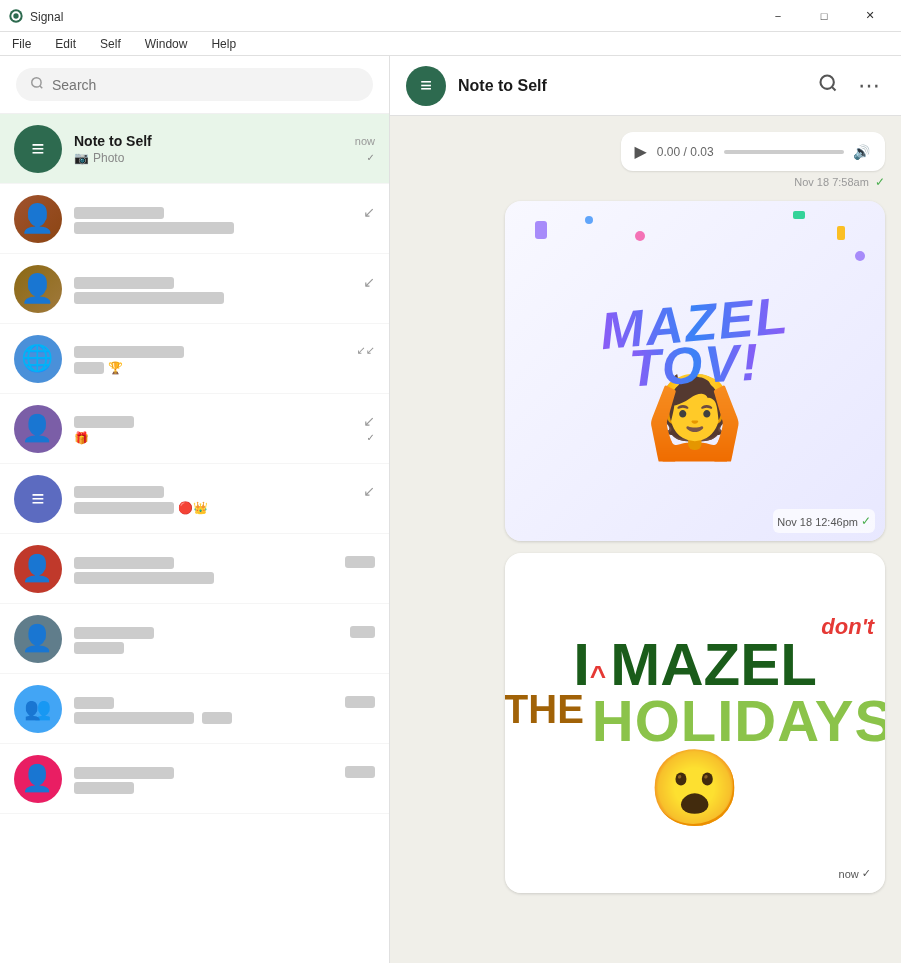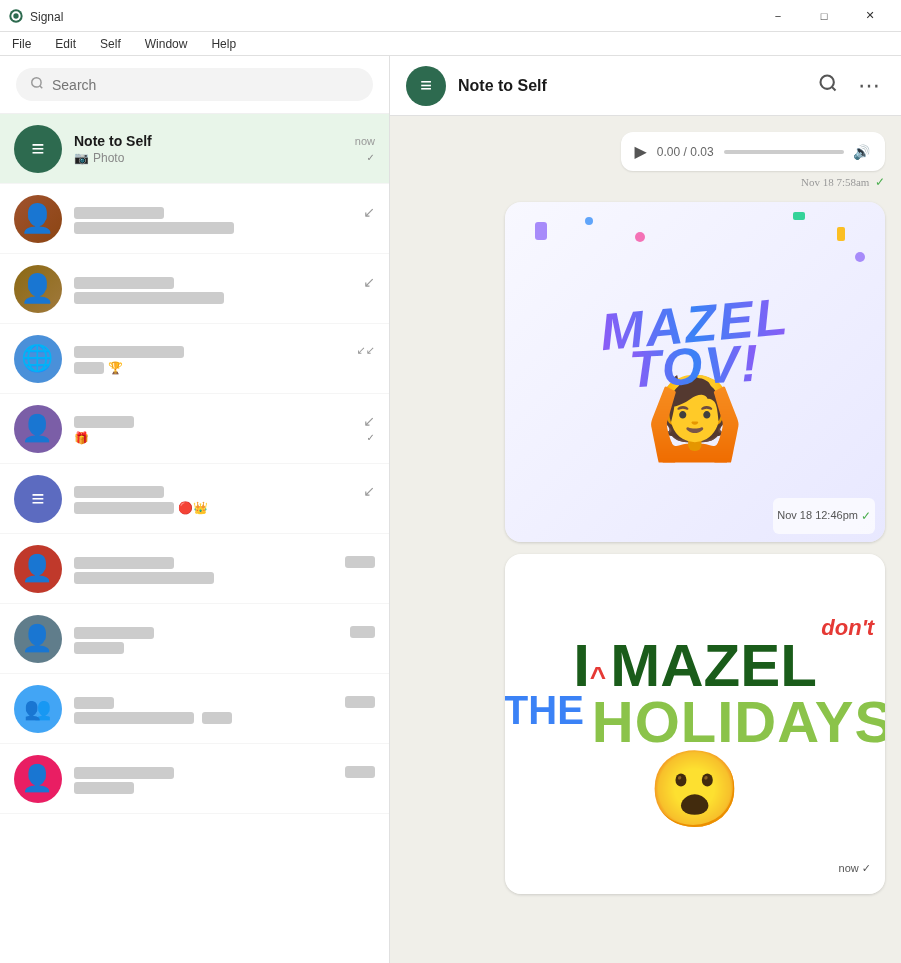--- a/index.html
+++ b/index.html
@@ -282,21 +282,20 @@
     }
     .audio-vol {
       font-size: 14px;
       color: #888;
     }
     .msg-meta {
       font-size: 11px;
       color: #999;
       text-align: right;
       margin-top: 4px;
-      font-family: Liberation Serif, serif;
     }
     .msg-wrapper {
       display: flex;
       flex-direction: column;
       align-items: flex-end;
     }
 
     
     .sticker-msg {
       align-self: flex-end;
@@ -331,24 +330,24 @@
       transform: rotate(-5deg);
       margin-bottom: -10px;
     }
     .sticker-time-overlay {
       position: absolute;
       bottom: 8px;
       right: 10px;
       font-size: 11px;
       color: #555;
       background: rgba(255,255,255,0.7);
-      padding: 11px 4px;
+      padding: 5px 4px;
       border-radius: 6px;
       display: flex;
-      align-items: flex-start;
+      align-items: flex-end;
       gap: 3px;
     }
 
     .holidays-bg {
       background: #ffffff;
       width: 380px;
       height: 340px;
       display: flex;
       align-items: center;
       justify-content: center;
@@ -384,21 +383,21 @@
     }
     .love-text {
       font-size: 60px;
       font-weight: 900;
       color: #1a5c1a;
       line-height: 1;
     }
     .the-text {
       font-size: 40px;
       font-weight: 900;
-      color: #3b82f6;
+      color: #a16207;
       align-self: flex-start;
       margin-left: 8px;
     }
     .holidays-word {
       font-size: 58px;
       font-weight: 900;
       color: #8bc34a;
       letter-spacing: 1px;
     }
 

